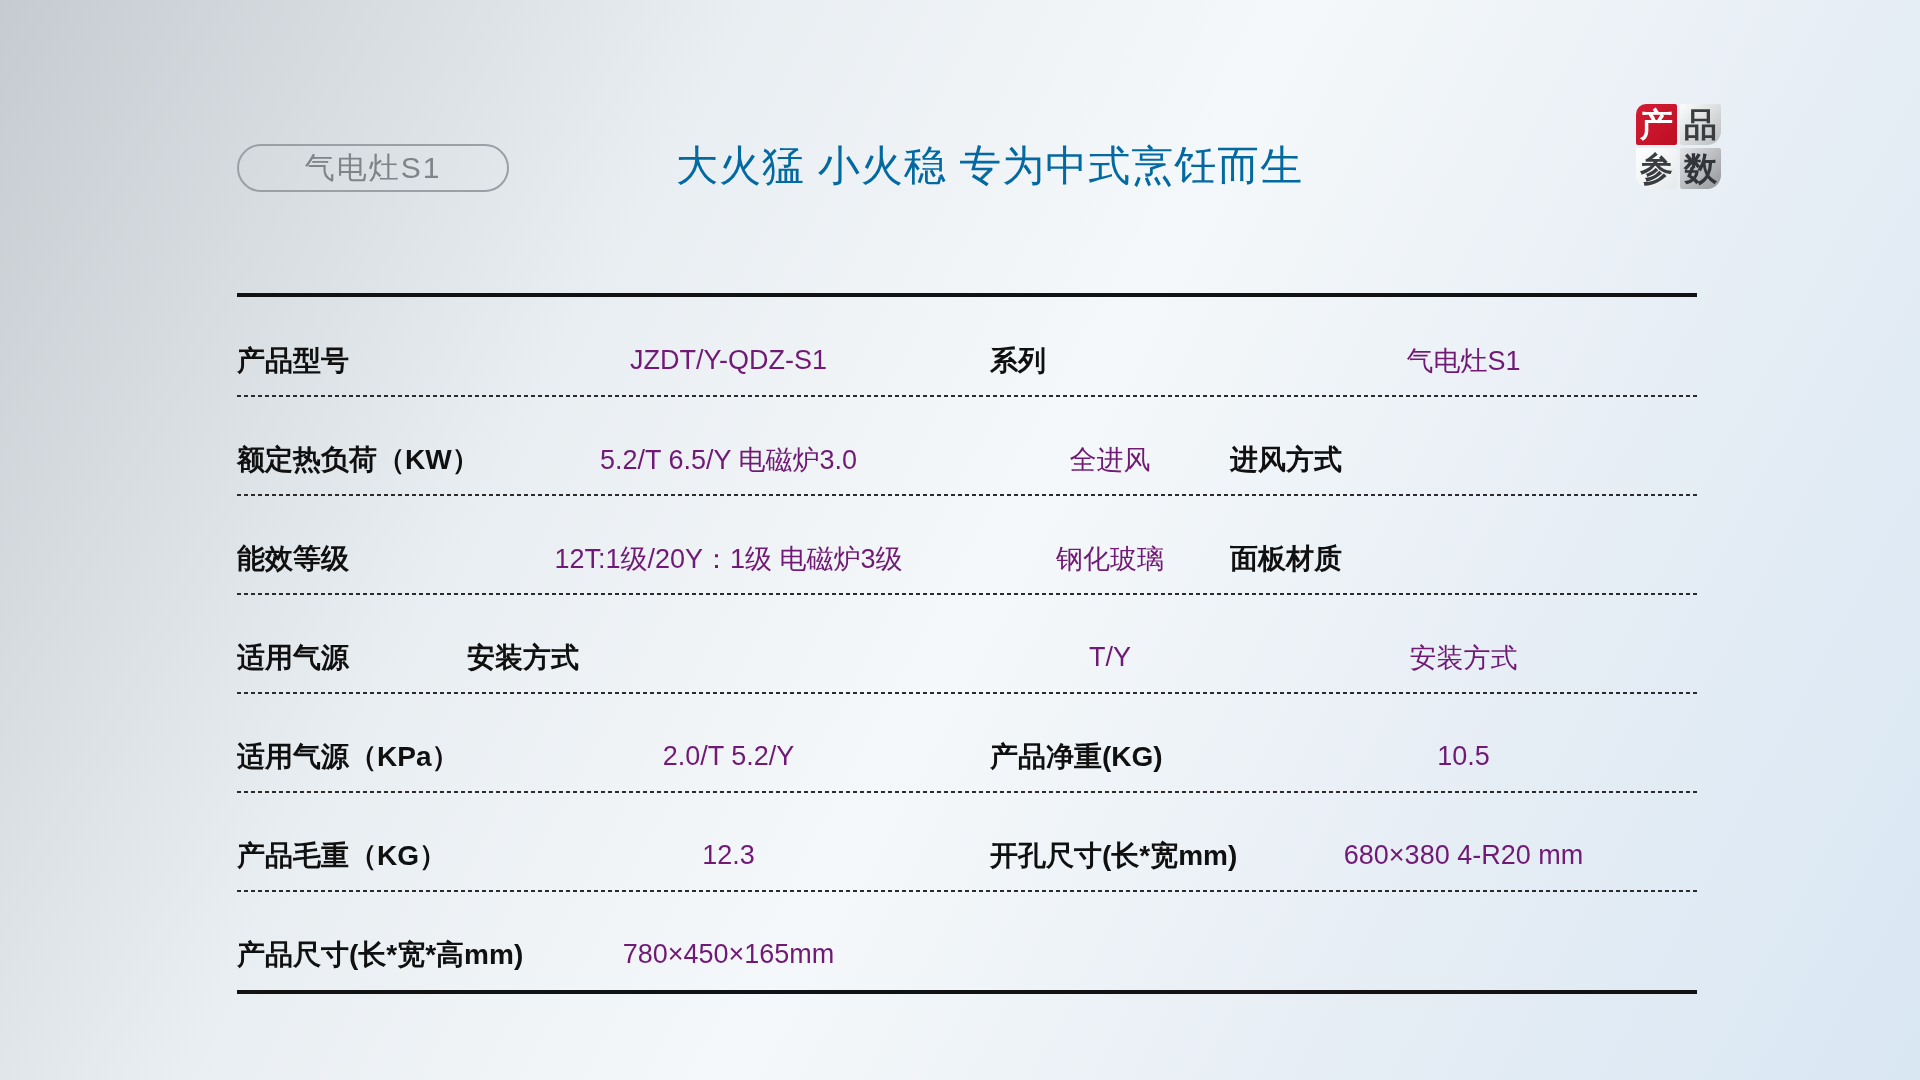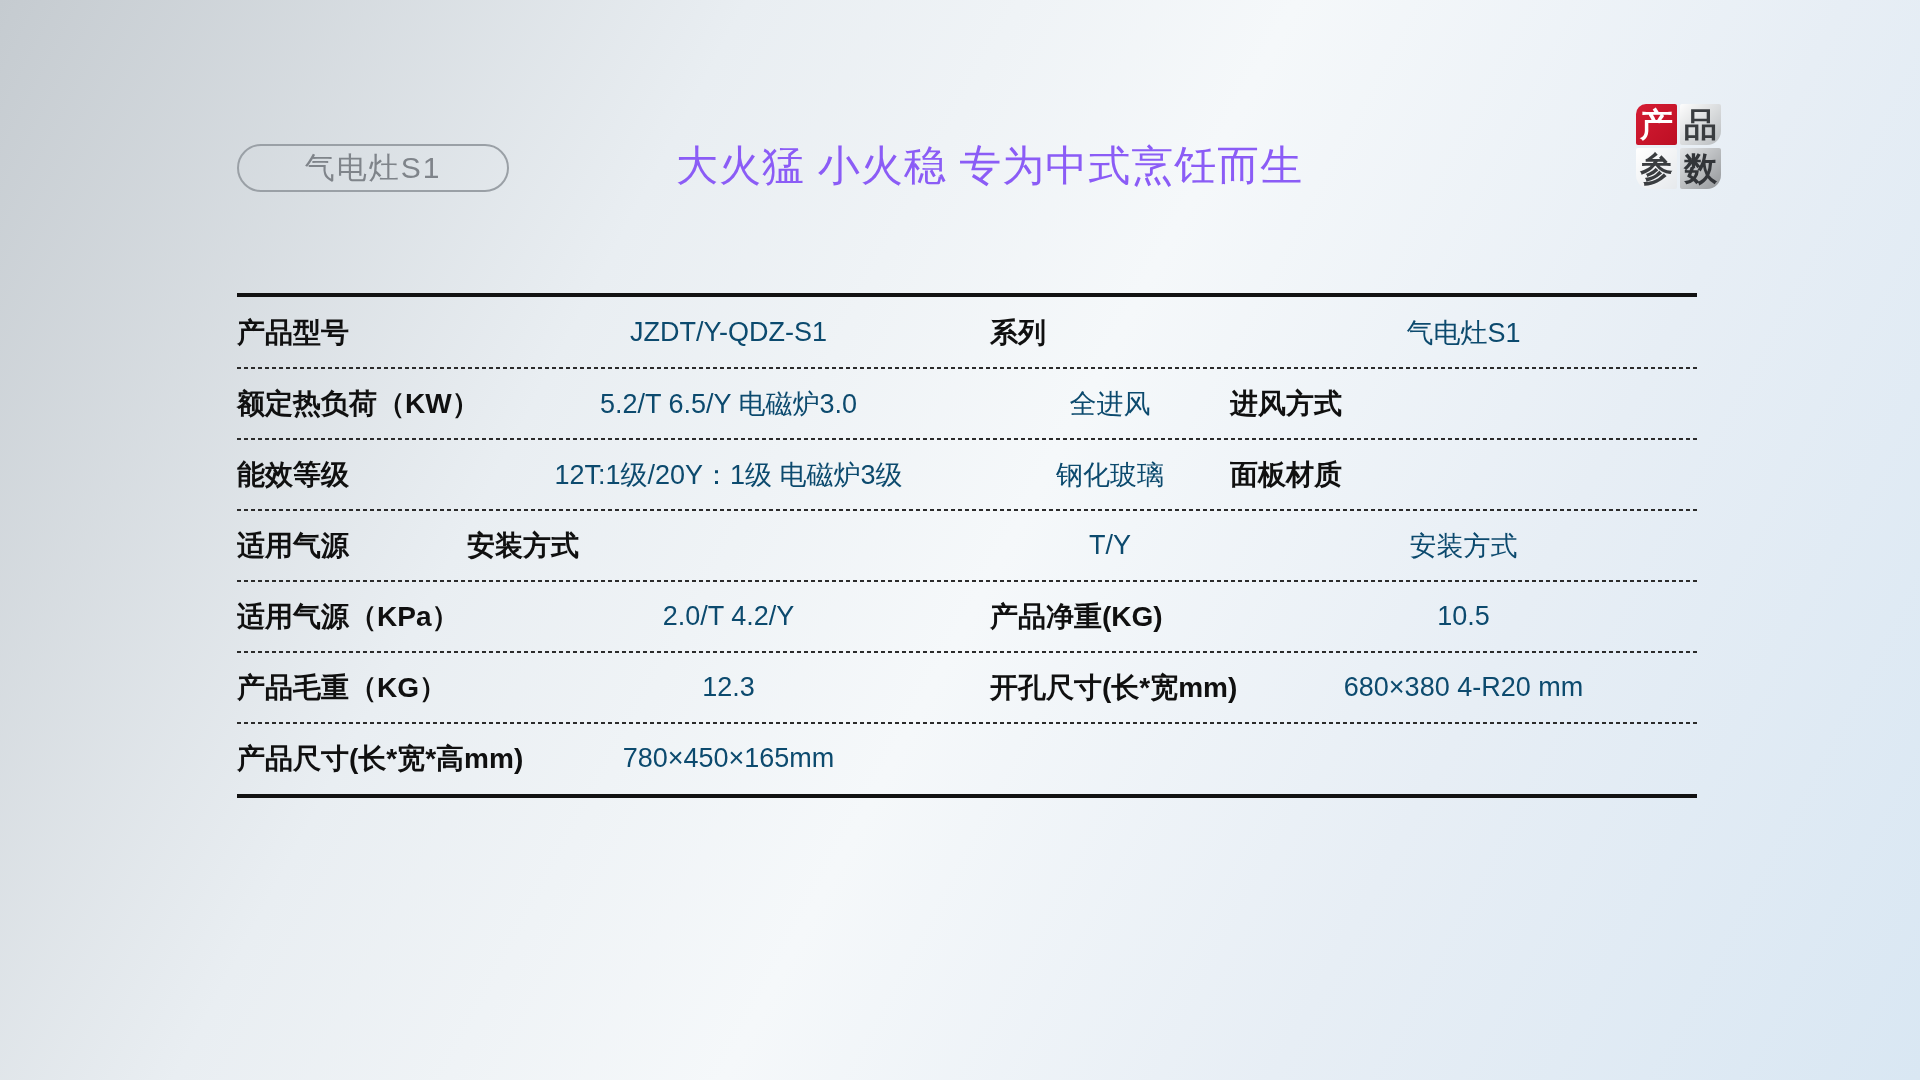--- a/index.html
+++ b/index.html
@@ -14,21 +14,21 @@
   .badge{
     position:absolute;left:237px;top:144px;width:272px;height:48px;
     border:2px solid #9aa0a6;border-radius:26px;box-sizing:border-box;
     display:flex;align-items:center;justify-content:center;
     color:#7f848a;font-size:30px;letter-spacing:2px;
   }
 
   
   .headline{
     position:absolute;left:676px;top:140px;height:52px;line-height:52px;
-    color:#8b5cf6;font-size:42px;letter-spacing:1px;white-space:nowrap;
+    color:#0369a1;font-size:42px;letter-spacing:1px;white-space:nowrap;
   }
 
   
   .logo{
     position:absolute;left:1636px;top:104px;
     display:grid;grid-template-columns:41px 41px;grid-template-rows:41px 41px;gap:3px;
   }
   .logo .tile{
     display:flex;align-items:center;justify-content:center;
     font-size:33px;font-weight:bold;line-height:1;
@@ -38,29 +38,29 @@
   .tile-2{background:linear-gradient(135deg,#ffffff 0%,#e6e9ec 100%);color:#3a3d40;border-radius:2px 2px 2px 14px;}
   .tile-3{background:linear-gradient(135deg,#e2e4e6 0%,#94979a 100%);color:#323539;border-radius:2px 2px 14px 2px;}
 
   
   .spec-table{
     position:absolute;left:237px;top:293px;width:1460px;
     border-top:4px solid #121212;border-bottom:4px solid #121212;
   }
   .spec-row{
     position:relative;height:71px;
-    display:grid;grid-template-columns:230px 523px 240px 467px;align-items:center;
+    display:grid;grid-template-columns:230px 523px 240px 467px;align-items:center;margin-top:28px;
   }
   .spec-row:not(:last-child)::after{
     content:"";position:absolute;left:0;right:0;bottom:-1px;height:2px;
     background:repeating-linear-gradient(90deg,#2b2b2b 0 4px,transparent 4px 7px);
   }
   .cell{white-space:nowrap;}
   .cell.label{font-weight:bold;color:#101010;font-size:28px;text-align:left;}
-  .cell.value{color:#0c4a6e;font-size:27px;text-align:center;}
+  .cell.value{color:#701a75;font-size:27px;text-align:center;}
 </style>
 </head>
 <body>
 
 <div class="stage">
 
   <div class="badge">
     <span>气电灶S1</span>
   </div>
 
@@ -93,21 +93,21 @@
         <div class="cell label">面板材质</div>
       </div>
       <div class="spec-row">
         <div class="cell label">适用气源</div>
         <div class="cell label">安装方式</div>
         <div class="cell value">T/Y</div>
         <div class="cell value">安装方式</div>
       </div>
       <div class="spec-row">
         <div class="cell label">适用气源（KPa）</div>
-        <div class="cell value">2.0/T 4.2/Y</div>
+        <div class="cell value">2.0/T 5.2/Y</div>
         <div class="cell label">产品净重(KG)</div>
         <div class="cell value">10.5</div>
       </div>
       <div class="spec-row">
         <div class="cell label">产品毛重（KG）</div>
         <div class="cell value">12.3</div>
         <div class="cell label">开孔尺寸(长*宽mm)</div>
         <div class="cell value">680×380 4-R20 mm</div>
       </div>
       <div class="spec-row">

